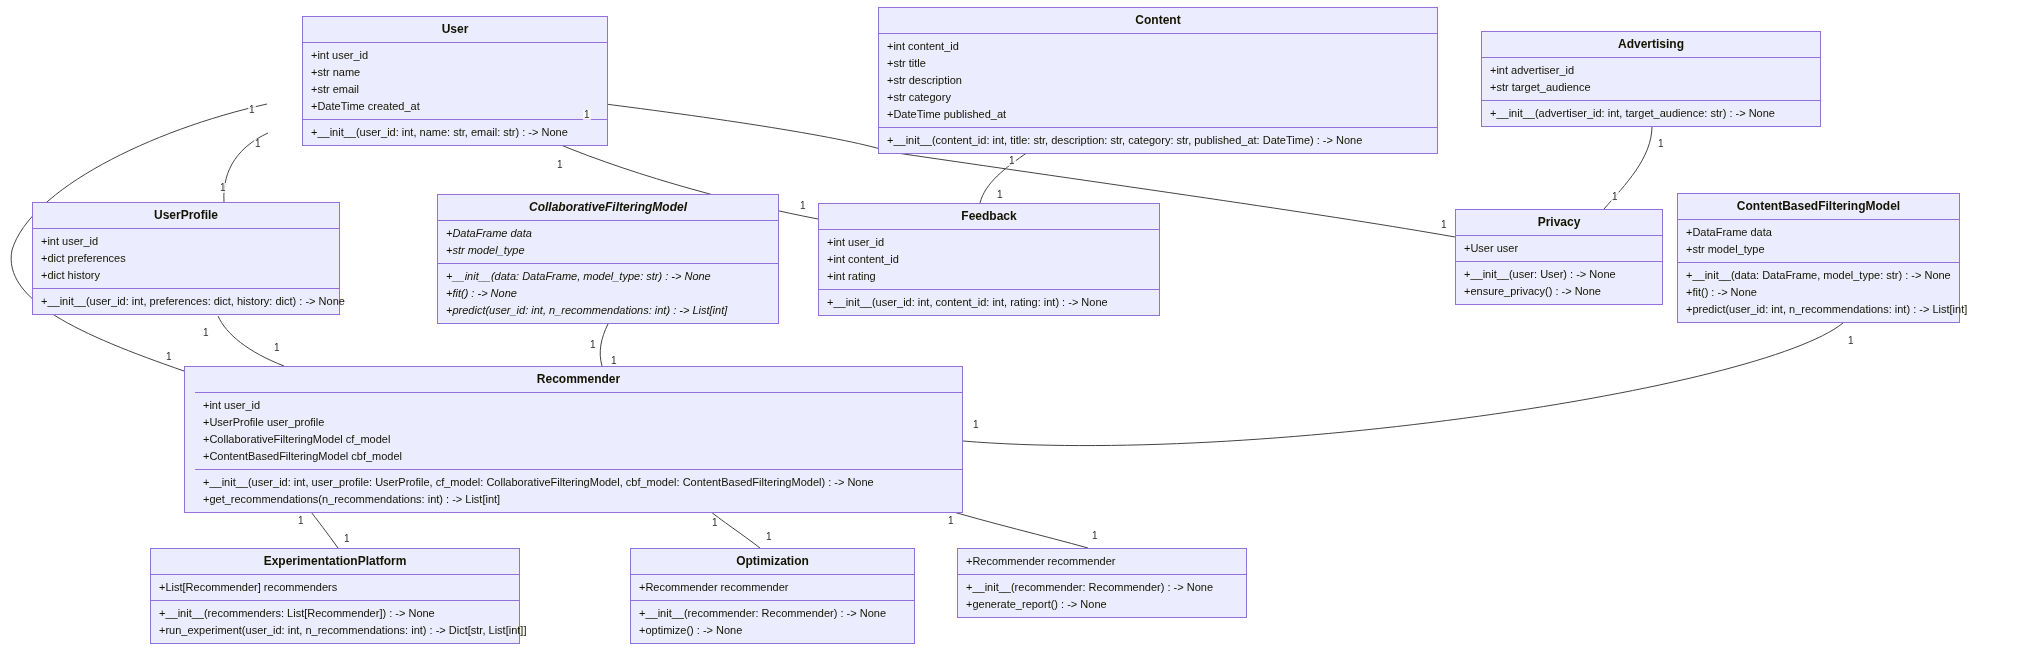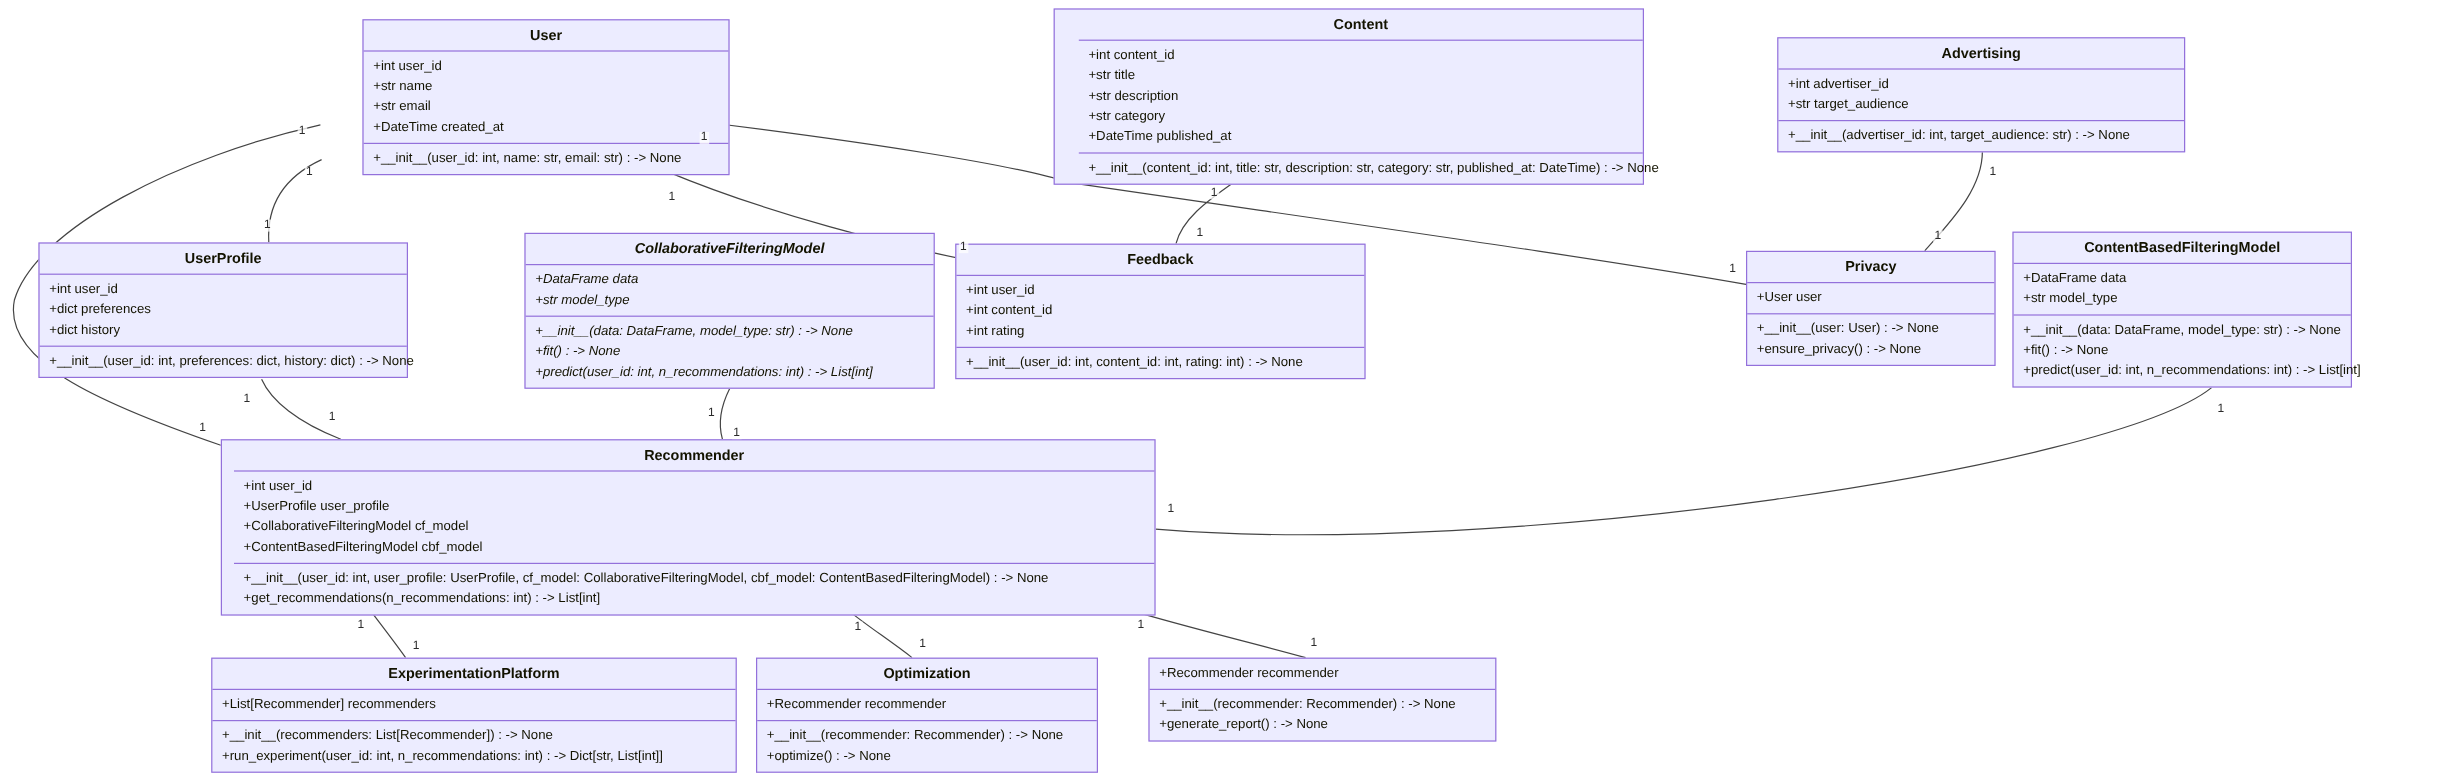--- a/index.html
+++ b/index.html
@@ -73,21 +73,21 @@
       <div class="class-attrs">
         <div class="member">+int user_id</div>
         <div class="member">+str name</div>
         <div class="member">+str email</div>
         <div class="member">+DateTime created_at</div>
       </div>
       <div class="class-methods">
         <div class="member">+__init__(user_id: int, name: str, email: str) : -&gt; None</div>
       </div>
     </div>
-    <div class="class-box" style="left: 878px; top: 7px; width: 492px; padding-left: 20px;">
+    <div class="class-box" style="left: 878px; top: 7px; width: 560px;">
       <div class="class-title">Content</div>
       <div class="class-attrs">
         <div class="member">+int content_id</div>
         <div class="member">+str title</div>
         <div class="member">+str description</div>
         <div class="member">+str category</div>
         <div class="member">+DateTime published_at</div>
       </div>
       <div class="class-methods">
         <div class="member">+__init__(content_id: int, title: str, description: str, category: str, published_at: DateTime) : -&gt; None</div>
@@ -119,21 +119,21 @@
       <div class="class-attrs">
         <div class="member">+DataFrame data</div>
         <div class="member">+str model_type</div>
       </div>
       <div class="class-methods">
         <div class="member">+__init__(data: DataFrame, model_type: str) : -&gt; None</div>
         <div class="member">+fit() : -&gt; None</div>
         <div class="member">+predict(user_id: int, n_recommendations: int) : -&gt; List[int]</div>
       </div>
     </div>
-    <div class="class-box" style="left: 796px; top: 203px; width: 342px;">
+    <div class="class-box" style="left: 818px; top: 203px; width: 342px;">
       <div class="class-title">Feedback</div>
       <div class="class-attrs">
         <div class="member">+int user_id</div>
         <div class="member">+int content_id</div>
         <div class="member">+int rating</div>
       </div>
       <div class="class-methods">
         <div class="member">+__init__(user_id: int, content_id: int, rating: int) : -&gt; None</div>
       </div>
     </div>
@@ -165,21 +165,21 @@
         <div class="member">+int user_id</div>
         <div class="member">+UserProfile user_profile</div>
         <div class="member">+CollaborativeFilteringModel cf_model</div>
         <div class="member">+ContentBasedFilteringModel cbf_model</div>
       </div>
       <div class="class-methods">
         <div class="member">+__init__(user_id: int, user_profile: UserProfile, cf_model: CollaborativeFilteringModel, cbf_model: ContentBasedFilteringModel) : -&gt; None</div>
         <div class="member">+get_recommendations(n_recommendations: int) : -&gt; List[int]</div>
       </div>
     </div>
-    <div class="class-box" style="left: 150px; top: 548px; width: 438px; margin-left: 26px;">
+    <div class="class-box" style="left: 150px; top: 548px; width: 370px;">
       <div class="class-title">ExperimentationPlatform</div>
       <div class="class-attrs">
         <div class="member">+List[Recommender] recommenders</div>
       </div>
       <div class="class-methods">
         <div class="member">+__init__(recommenders: List[Recommender]) : -&gt; None</div>
         <div class="member">+run_experiment(user_id: int, n_recommendations: int) : -&gt; Dict[str, List[int]]</div>
       </div>
     </div>
     <div class="class-box" style="left: 630px; top: 548px; width: 285px;">

